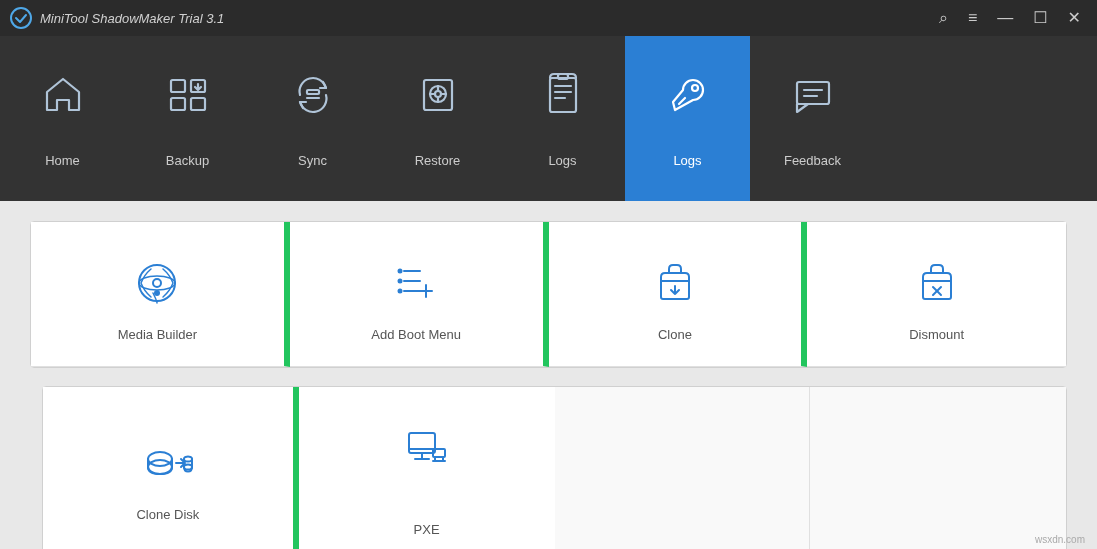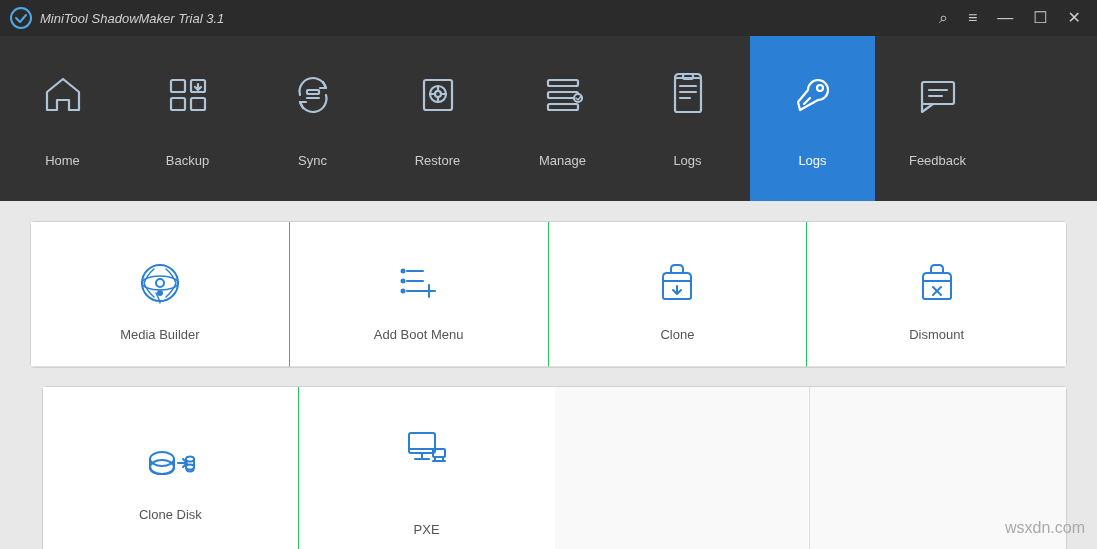--- a/index.html
+++ b/index.html
@@ -103,21 +103,21 @@
       margin-bottom: 18px;
     }
 
     .tool-card {
       display: flex;
       flex-direction: column;
       align-items: center;
       justify-content: center;
       padding: 30px 20px 24px;
       cursor: pointer;
-      border-right: 1px solid #22c55e;
+      border-right: 6px solid #22c55e;
       border-bottom: 1px solid #e0e0e0;
       background: #fff;
       min-height: 145px;
       transition: background 0.1s;
     }
     .tool-card:last-child { border-right: none; }
     .tool-card .card-icon {
       width: 60px;
       height: 60px;
       display: flex;
@@ -142,23 +142,23 @@
       background: #fff;
       border-radius: 4px;
       margin-left: 12px;
     }
     .tool-grid-second .tool-card:nth-child(2) { border-right: none; gap: 31px; }
     .tool-grid-second .tool-card { border-bottom: none; }
 
     
     #watermark {
       position: fixed;
-      bottom: 12px;
+      bottom: 4px;
       right: 12px;
-      font-size: 16px;
+      font-size: 10px;
       color: #aaa;
     }
   </style>
 </head>
 <body>
 
 <div id="title-bar">
   <div class="logo">
     <svg viewBox="0 0 22 22" fill="none">
       <circle cx="11" cy="11" r="10" stroke="#4fa8e8" stroke-width="2"></circle>
@@ -218,32 +218,20 @@
       <svg viewBox="0 0 46 46" fill="none" stroke="#b0c4d8" stroke-width="2.2" stroke-linecap="round" stroke-linejoin="round">
         <rect x="9" y="8" width="28" height="30" rx="2"></rect>
         <circle cx="23" cy="22" r="8"></circle>
         <circle cx="23" cy="22" r="3"></circle>
         <path d="M23 14 L23 19 M23 25 L23 30 M15 22 L20 22 M26 22 L31 22"></path>
       </svg>
     </div>
     <span class="nav-label">Restore</span>
   </div>
 
-  <div class="nav-item">
-    <div class="nav-icon">
-      <svg viewBox="0 0 46 46" fill="none" stroke="#b0c4d8" stroke-width="2.2" stroke-linecap="round" stroke-linejoin="round">
-        <rect x="8" y="8" width="30" height="6" rx="1.5"></rect>
-        <rect x="8" y="20" width="30" height="6" rx="1.5"></rect>
-        <rect x="8" y="32" width="30" height="6" rx="1.5"></rect>
-        <circle cx="38" cy="26" r="4" fill="#2b2b2b" stroke="#b0c4d8"></circle>
-        <path d="M36 26 L38 28 L41 24" stroke="#b0c4d8" stroke-width="1.5"></path>
-      </svg>
-    </div>
-    <span class="nav-label">Manage</span>
-  </div>
 
   <div class="nav-item">
     <div class="nav-icon">
       <svg viewBox="0 0 46 46" fill="none" stroke="#b0c4d8" stroke-width="2.2" stroke-linecap="round" stroke-linejoin="round">
         <rect x="10" y="6" width="26" height="34" rx="2"></rect>
         <line x1="15" y1="14" x2="31" y2="14"></line>
         <line x1="15" y1="20" x2="31" y2="20"></line>
         <line x1="15" y1="26" x2="25" y2="26"></line>
         <path d="M10 6 Q10 2 14 2 L32 2 Q36 2 36 6"></path>
         <rect x="18" y="2" width="10" height="5" rx="2" stroke="#b0c4d8"></rect>

